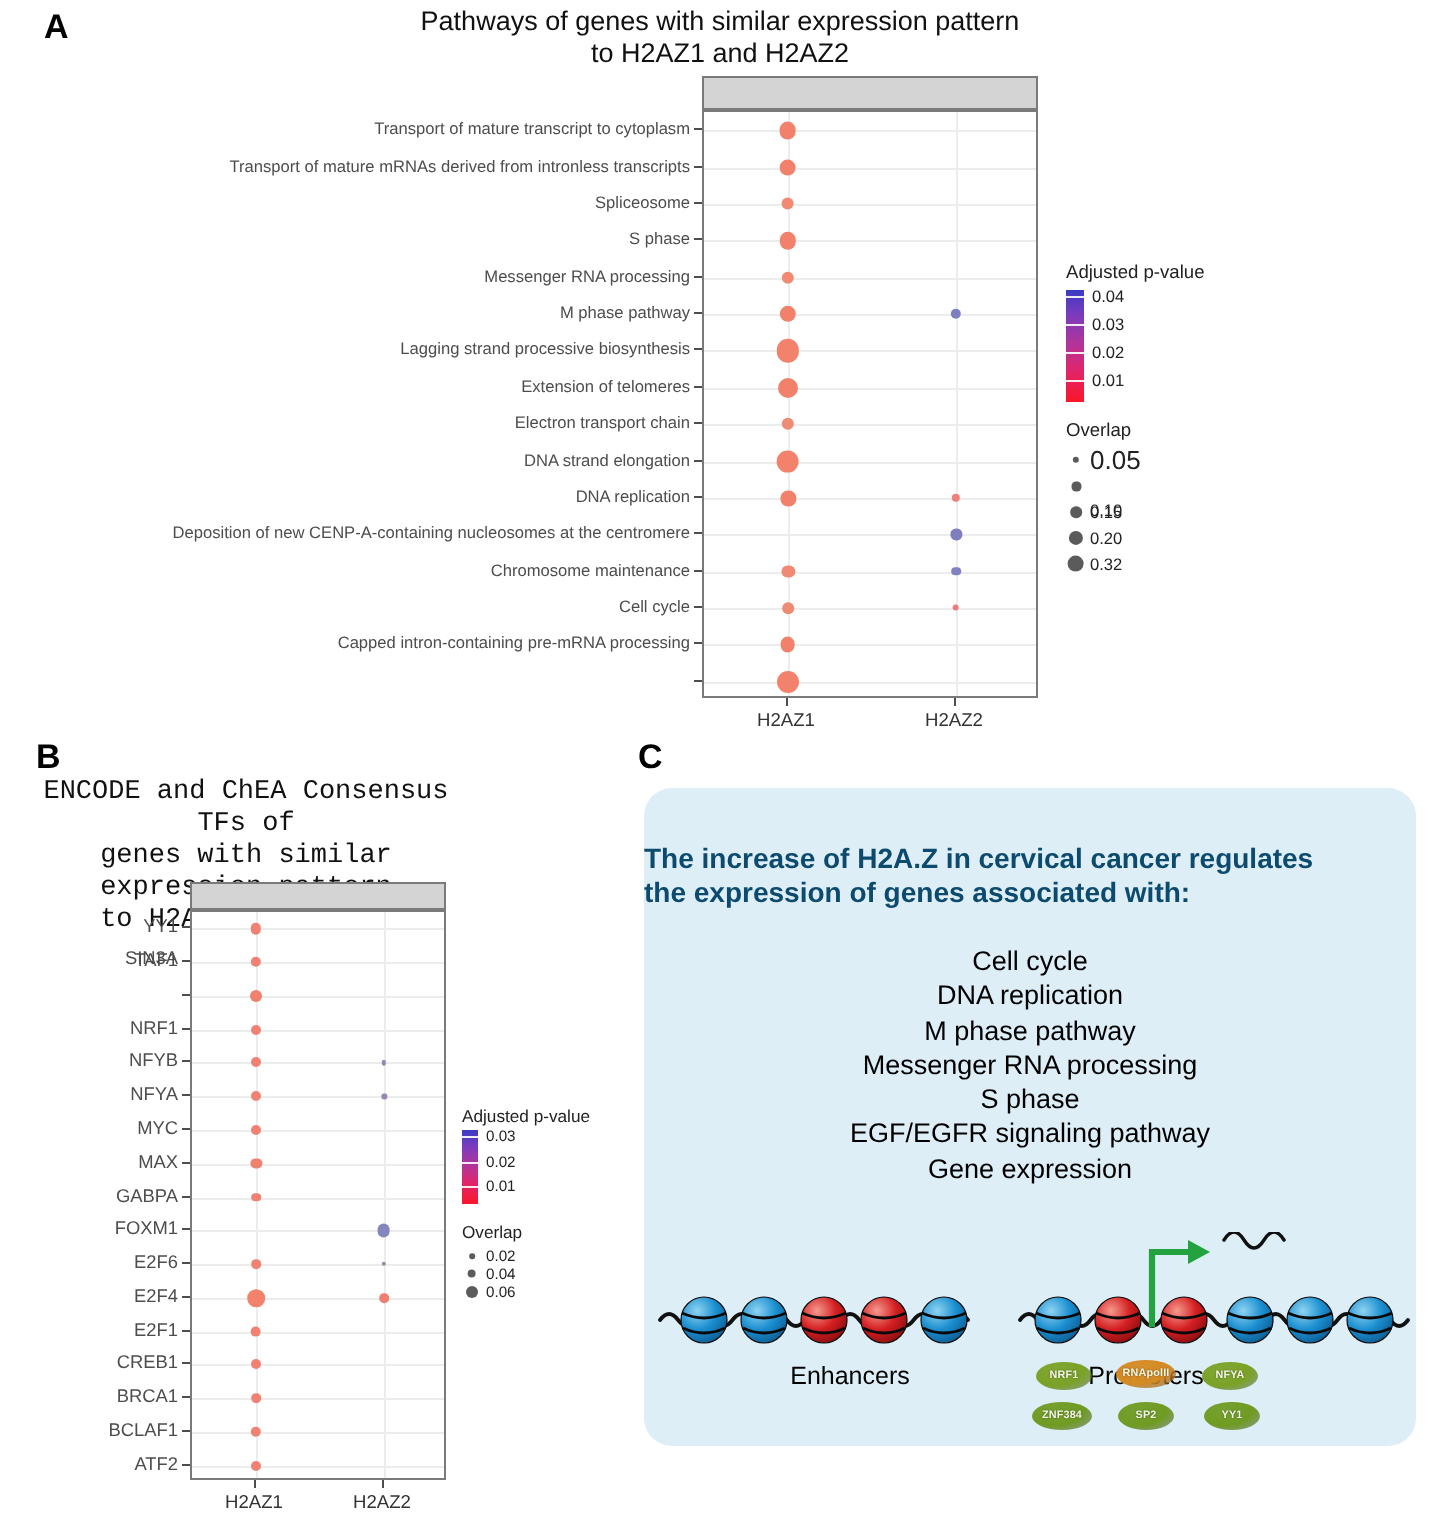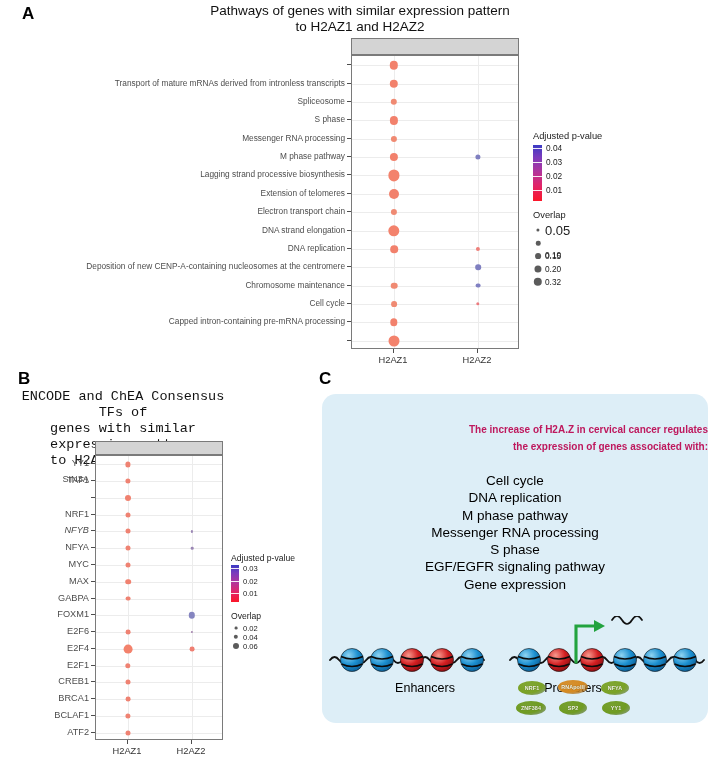--- a/index.html
+++ b/index.html
@@ -122,25 +122,25 @@
   }
   
   #panel-c-box {
     position: absolute;
     background: #ddeef7;
     border-radius: 14px;
   }
   .c-heading {
     position: absolute;
     width: 100%;
-    text-align: right;
+    text-align: left;
     font-weight: bold;
-    font-size: 10px;
+    font-size: 14px;
     line-height: 17px;
-    color: #be185d;
+    color: #0c4a6e;
   }
   .c-list {
     position: absolute;
     width: 100%;
     text-align: center;
     font-size: 13.5px;
     line-height: 17.3px;
     color: #000;
   }
   .nuc-caption {
@@ -209,20 +209,21 @@
       <div class="dot" style="left: 42px; top: 192.938px; width: 7.6px; height: 7.6px; background: rgb(242, 129, 108);"></div>
       <div class="dot" style="left: 126px; top: 192.938px; width: 4.2px; height: 4.2px; background: rgb(238, 127, 122);"></div>
       <div class="dot" style="left: 126px; top: 211.312px; width: 5.6px; height: 5.6px; background: rgb(127, 127, 192);"></div>
       <div class="dot" style="left: 42px; top: 229.688px; width: 6.6px; height: 6.6px; background: rgb(240, 138, 114);"></div>
       <div class="dot" style="left: 126px; top: 229.688px; width: 4.8px; height: 4.8px; background: rgb(128, 128, 194);"></div>
       <div class="dot" style="left: 42px; top: 248.062px; width: 5.8px; height: 5.8px; background: rgb(239, 138, 115);"></div>
       <div class="dot" style="left: 126px; top: 248.062px; width: 3.4px; height: 3.4px; background: rgb(236, 123, 127);"></div>
       <div class="dot" style="left: 42px; top: 266.438px; width: 7.4px; height: 7.4px; background: rgb(242, 129, 108);"></div>
       <div class="dot" style="left: 42px; top: 284.812px; width: 11px; height: 11px; background: rgb(243, 130, 108);"></div>
     </div>
+    <div class="ylab" style="top: 64.1875px; left: 0px; width: 345px; font-size: 8.3px;">Transport of mature transcript to cytoplasm</div>
     <div class="ytick" style="left: 347px; top: 64.1875px; width: 4px;"></div>
     <div class="ylab" style="top: 82.5625px; left: 0px; width: 345px; font-size: 8.3px;">Transport of mature mRNAs derived from intronless transcripts</div>
     <div class="ytick" style="left: 347px; top: 82.5625px; width: 4px;"></div>
     <div class="ylab" style="top: 100.938px; left: 0px; width: 345px; font-size: 8.3px;">Spliceosome</div>
     <div class="ytick" style="left: 347px; top: 100.938px; width: 4px;"></div>
     <div class="ylab" style="top: 119.312px; left: 0px; width: 345px; font-size: 8.3px;">S phase</div>
     <div class="ytick" style="left: 347px; top: 119.312px; width: 4px;"></div>
     <div class="ylab" style="top: 137.688px; left: 0px; width: 345px; font-size: 8.3px;">Messenger RNA processing</div>
     <div class="ytick" style="left: 347px; top: 137.688px; width: 4px;"></div>
     <div class="ylab" style="top: 156.062px; left: 0px; width: 345px; font-size: 8.3px;">M phase pathway</div>
@@ -326,21 +327,21 @@
       <div class="dot" style="left: 32px; top: 276.618px; width: 5px; height: 5px; background: rgb(239, 130, 114);"></div>
     </div>
     <div class="ylab" style="top: 463.382px; left: 0px; width: 89px; font-size: 9.2px;">YY1</div>
     <div class="ytick" style="left: 91px; top: 463.382px; width: 4px;"></div>
     <div class="ylab" style="top: 480.147px; left: 0px; width: 89px; font-size: 9.2px;">TAF1</div>
     <div class="ytick" style="left: 91px; top: 480.147px; width: 4px;"></div>
     <div class="ylab" style="top: 479px; left: 0px; width: 89px; font-size: 9.2px;">SIN3A</div>
     <div class="ytick" style="left: 91px; top: 496.912px; width: 4px;"></div>
     <div class="ylab" style="top: 513.676px; left: 0px; width: 89px; font-size: 9.2px;">NRF1</div>
     <div class="ytick" style="left: 91px; top: 513.676px; width: 4px;"></div>
-    <div class="ylab" style="top: 530.441px; left: 0px; width: 89px; font-size: 9.2px; font-style: italic;">NFYB</div>
+    <div class="ylab" style="top: 530.441px; left: 0px; width: 89px; font-size: 9.2px;">NFYB</div>
     <div class="ytick" style="left: 91px; top: 530.441px; width: 4px;"></div>
     <div class="ylab" style="top: 547.206px; left: 0px; width: 89px; font-size: 9.2px;">NFYA</div>
     <div class="ytick" style="left: 91px; top: 547.206px; width: 4px;"></div>
     <div class="ylab" style="top: 563.971px; left: 0px; width: 89px; font-size: 9.2px;">MYC</div>
     <div class="ytick" style="left: 91px; top: 563.971px; width: 4px;"></div>
     <div class="ylab" style="top: 580.735px; left: 0px; width: 89px; font-size: 9.2px;">MAX</div>
     <div class="ytick" style="left: 91px; top: 580.735px; width: 4px;"></div>
     <div class="ylab" style="top: 597.5px; left: 0px; width: 89px; font-size: 9.2px;">GABPA</div>
     <div class="ytick" style="left: 91px; top: 597.5px; width: 4px;"></div>
     <div class="ylab" style="top: 614.265px; left: 0px; width: 89px; font-size: 9.2px;">FOXM1</div>

